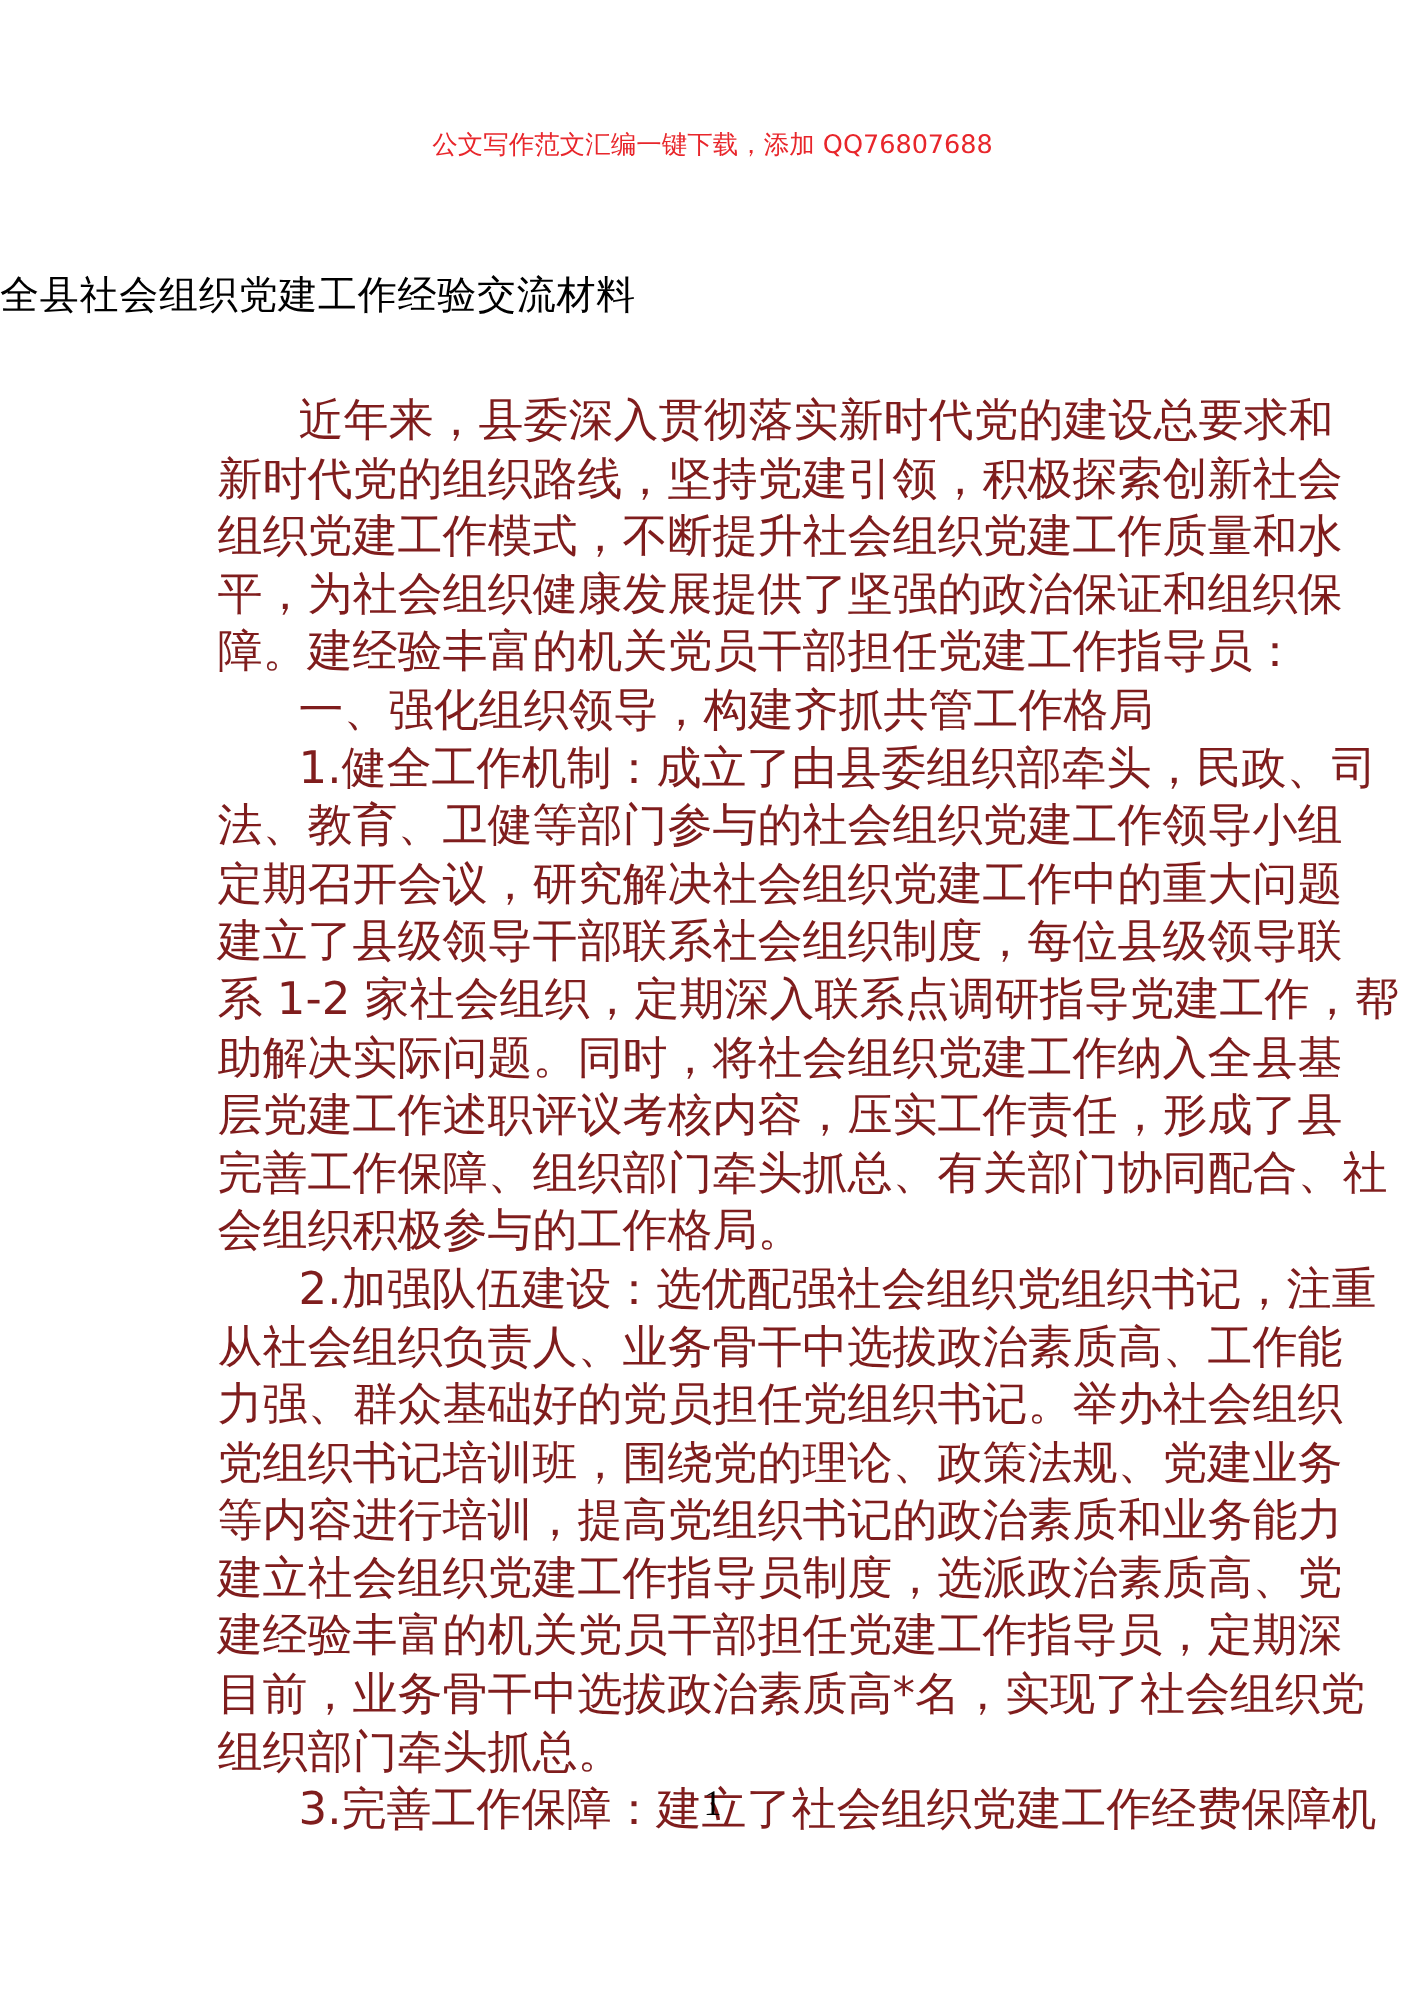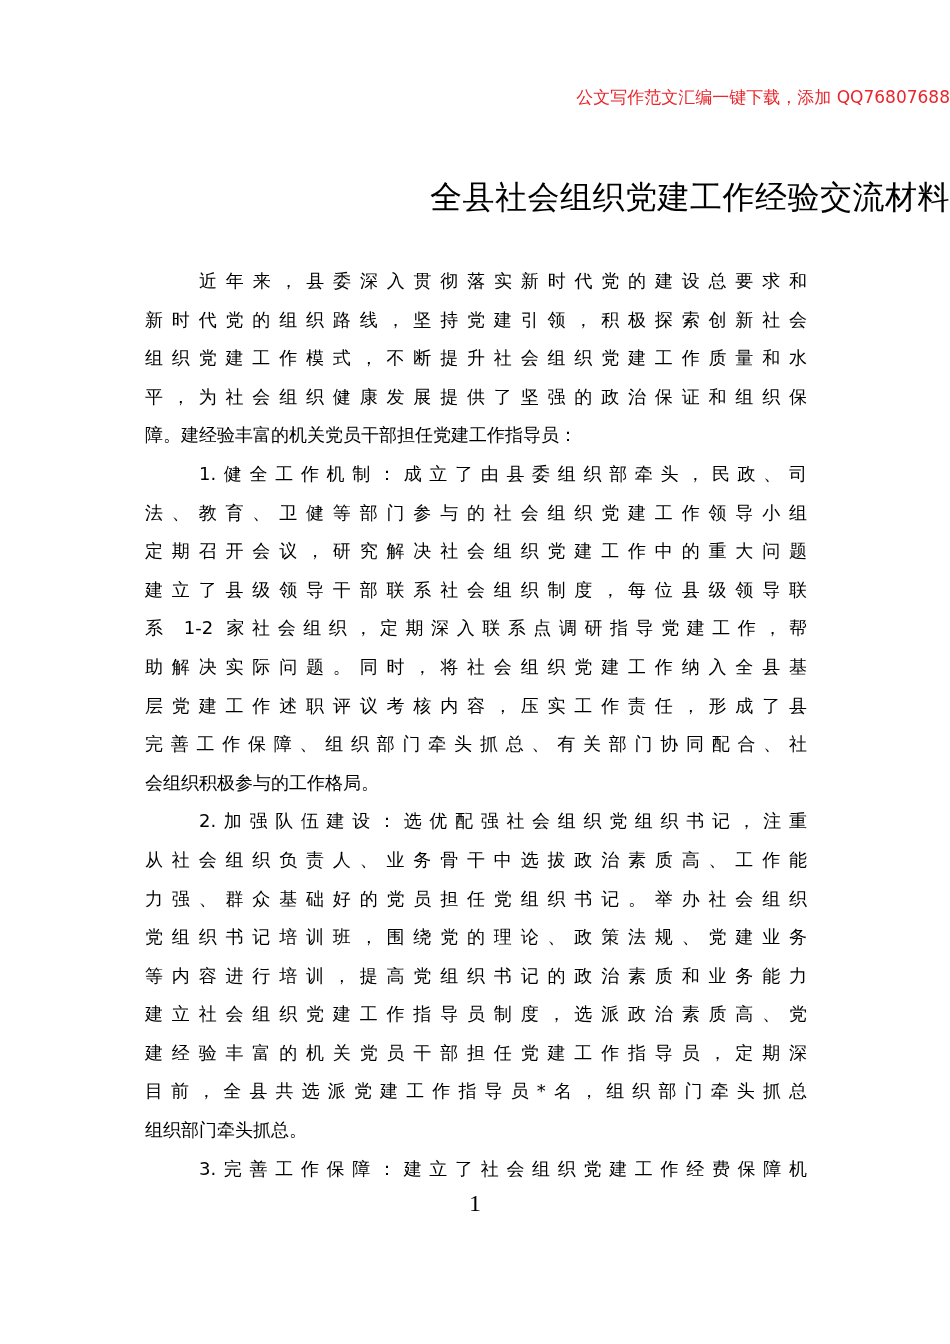--- a/index.html
+++ b/index.html
@@ -20,45 +20,45 @@
       left: 0; top: 0;
       width: 950px;
       height: 1344px;
       background: #ffffff;
     }
     .header-banner {
       position: absolute;
       top: 85px;
       left: 0;
       width: 950px;
-      text-align: right;
+      text-align: center;
       font-size: 17px;
       line-height: 24px;
       color: #e8262b;
       letter-spacing: 0px;
     }
     .doc-title {
       position: absolute;
       top: 174px;
       left: 0;
       width: 950px;
-      text-align: right;
-      font-size: 32px;
+      text-align: left;
+      font-size: 26px;
       line-height: 46px;
       color: #000000;
       letter-spacing: 0.5px;
     }
     .body-text {
       position: absolute;
       top: 262px;
       left: 145px;
       width: 662px;
-      font-size: 18px;
+      font-size: 30px;
       line-height: 38.6px;
-      color: #000000;
+      color: #7f1d1d;
     }
     .line {
       display: block;
       white-space: nowrap;
       height: 38.6px;
       text-align: justify;
       text-align-last: justify;
     }
     .line.indent {
       padding-left: 54px;
@@ -86,36 +86,37 @@
   <div class="header-banner">公文写作范文汇编一键下载，添加 QQ76807688</div>
 
   <div class="doc-title">全县社会组织党建工作经验交流材料</div>
 
   <div class="body-text">
     <span class="line indent">近年来，县委深入贯彻落实新时代党的建设总要求和</span>
     <span class="line">新时代党的组织路线，坚持党建引领，积极探索创新社会</span>
     <span class="line">组织党建工作模式，不断提升社会组织党建工作质量和水</span>
     <span class="line">平，为社会组织健康发展提供了坚强的政治保证和组织保</span>
     <span class="line last">障。建经验丰富的机关党员干部担任党建工作指导员：</span>
+    <span class="line indent last">一、强化组织领导，构建齐抓共管工作格局</span>
     <span class="line indent">1.健全工作机制：成立了由县委组织部牵头，民政、司</span>
     <span class="line">法、教育、卫健等部门参与的社会组织党建工作领导小组</span>
     <span class="line">定期召开会议，研究解决社会组织党建工作中的重大问题</span>
     <span class="line">建立了县级领导干部联系社会组织制度，每位县级领导联</span>
     <span class="line">系 1-2 家社会组织，定期深入联系点调研指导党建工作，帮</span>
     <span class="line">助解决实际问题。同时，将社会组织党建工作纳入全县基</span>
     <span class="line">层党建工作述职评议考核内容，压实工作责任，形成了县</span>
     <span class="line">完善工作保障、组织部门牵头抓总、有关部门协同配合、社</span>
     <span class="line last">会组织积极参与的工作格局。</span>
     <span class="line indent">2.加强队伍建设：选优配强社会组织党组织书记，注重</span>
     <span class="line">从社会组织负责人、业务骨干中选拔政治素质高、工作能</span>
     <span class="line">力强、群众基础好的党员担任党组织书记。举办社会组织</span>
     <span class="line">党组织书记培训班，围绕党的理论、政策法规、党建业务</span>
     <span class="line">等内容进行培训，提高党组织书记的政治素质和业务能力</span>
     <span class="line">建立社会组织党建工作指导员制度，选派政治素质高、党</span>
     <span class="line">建经验丰富的机关党员干部担任党建工作指导员，定期深</span>
-    <span class="line">目前，全县共选派党建工作指导员*名，组织部门牵头抓总</span>
+    <span class="line">目前，业务骨干中选拔政治素质高*名，实现了社会组织党</span>
     <span class="line last">组织部门牵头抓总。</span>
     <span class="line indent">3.完善工作保障：建立了社会组织党建工作经费保障机</span>
   </div>
 
   <div class="page-number">1</div>
 
 </div>
 
 </body></html>

